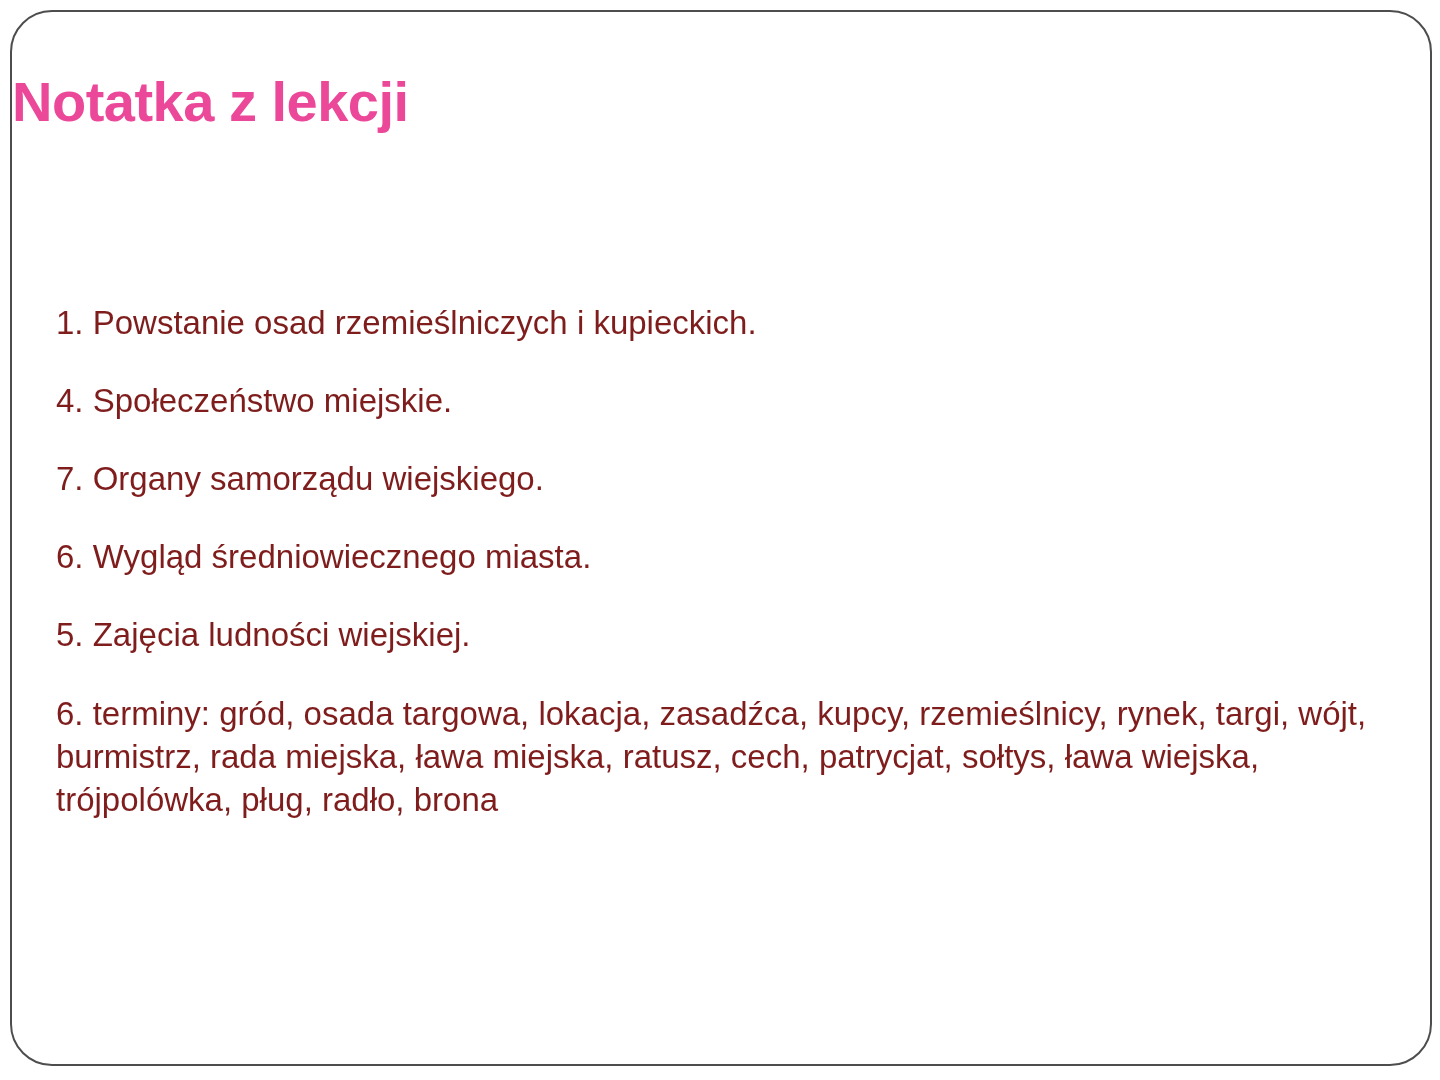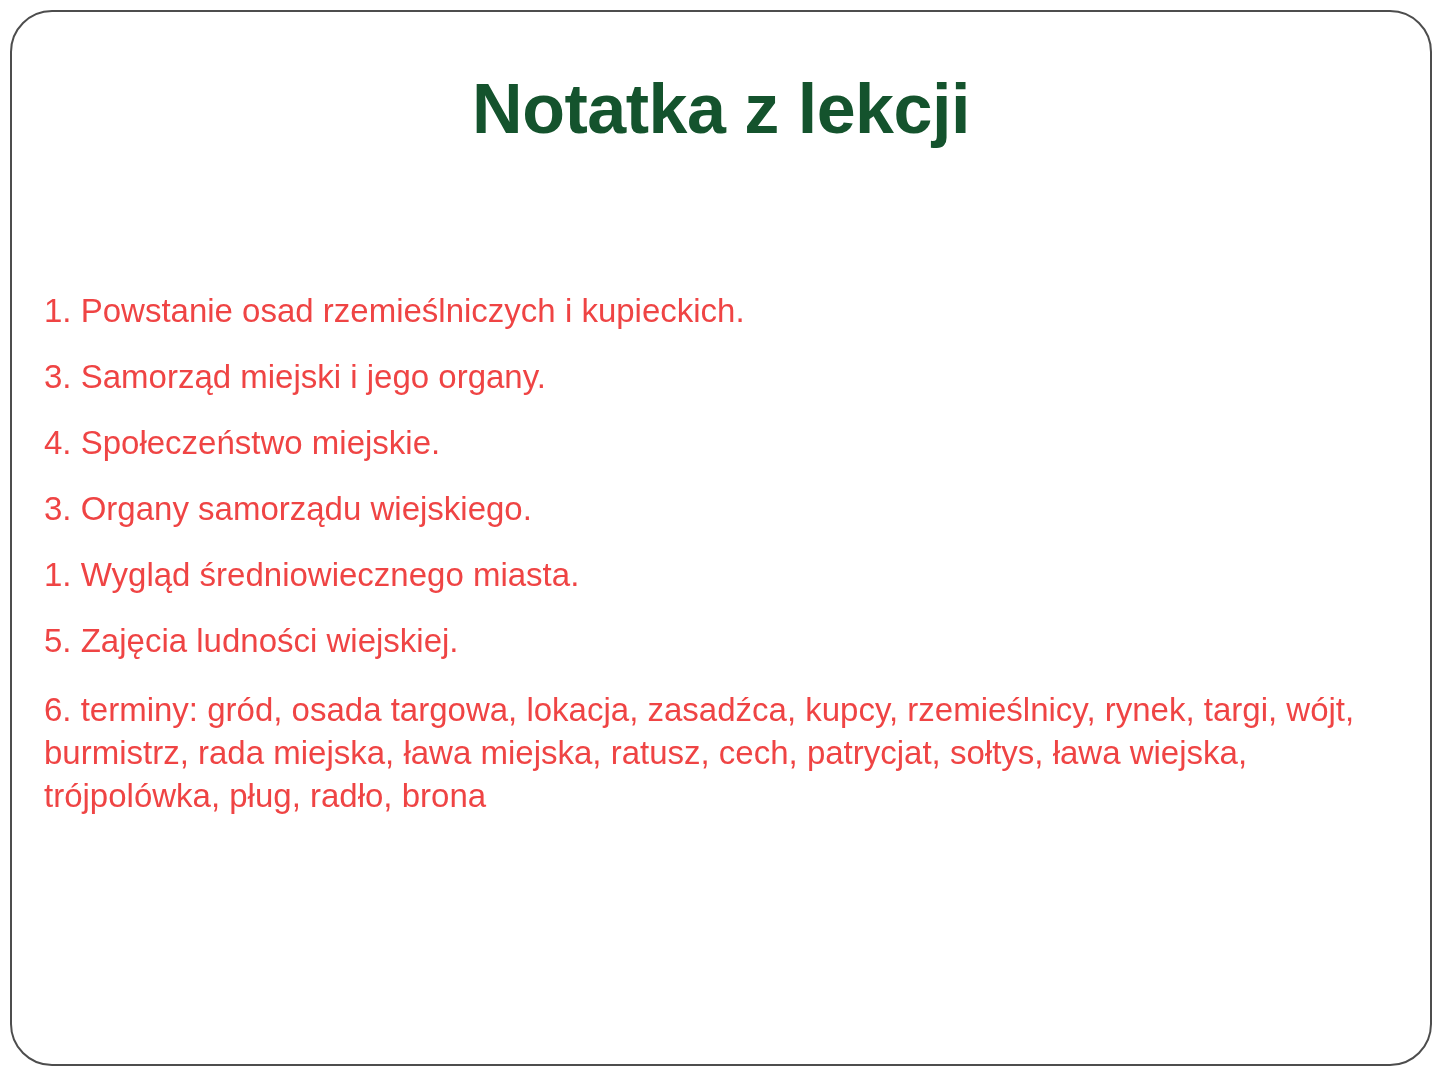--- a/index.html
+++ b/index.html
@@ -28,44 +28,43 @@
     border: 2px solid #4d4d4d;
     border-radius: 42px;
   }
 
   
   .slide-title {
     position: absolute;
     left: 0;
     right: 0;
     top: 62px;
-    text-align: center;
-    font-size: 70px;
+    font-size: 56px;
     font-weight: bold;
     line-height: 1.0;
     letter-spacing: -0.5px;
-    color: #14532d;
+    color: #ec4899;
     white-space: nowrap;
   }
 
   
   .note-body {
     position: absolute;
     left: 32px;
     top: 278px;
     width: 1356px;
     color: #111111;
     font-size: 33px;
     line-height: 1.0;
   }
 
   .note-item {
     font-size: 33px;
-    color: #ef4444;
-    margin: 0;
+    color: #7f1d1d;
+    margin: 12px;
     padding: 0;
   }
 
   
   .note-item.simple {
     height: 66px;
     line-height: 42px;
     white-space: nowrap;
   }
 
@@ -83,26 +82,25 @@
 
 <div class="slide">
 
   <div class="slide-title">Notatka z lekcji</div>
 
   <div class="note-body">
 
     <div class="note-item simple">1. Powstanie osad rzemieślniczych i kupieckich.</div>
 
 
-    <div class="note-item simple">3. Samorząd miejski i jego organy.</div>
 
     <div class="note-item simple">4. Społeczeństwo miejskie.</div>
 
-    <div class="note-item simple">3. Organy samorządu wiejskiego.</div>
+    <div class="note-item simple">7. Organy samorządu wiejskiego.</div>
 
-    <div class="note-item simple">1. Wygląd średniowiecznego miasta.</div>
+    <div class="note-item simple">6. Wygląd średniowiecznego miasta.</div>
 
     <div class="note-item simple">5. Zajęcia ludności wiejskiej.</div>
 
     <div class="note-item wrap">6. terminy: gród, osada targowa, lokacja, zasadźca,  kupcy, rzemieślnicy, rynek, targi, wójt, burmistrz, rada miejska, ława miejska, ratusz, cech, patrycjat, sołtys, ława wiejska, trójpolówka, pług, radło, brona</div>
 
   </div>
 </div>
 
 </body></html>

